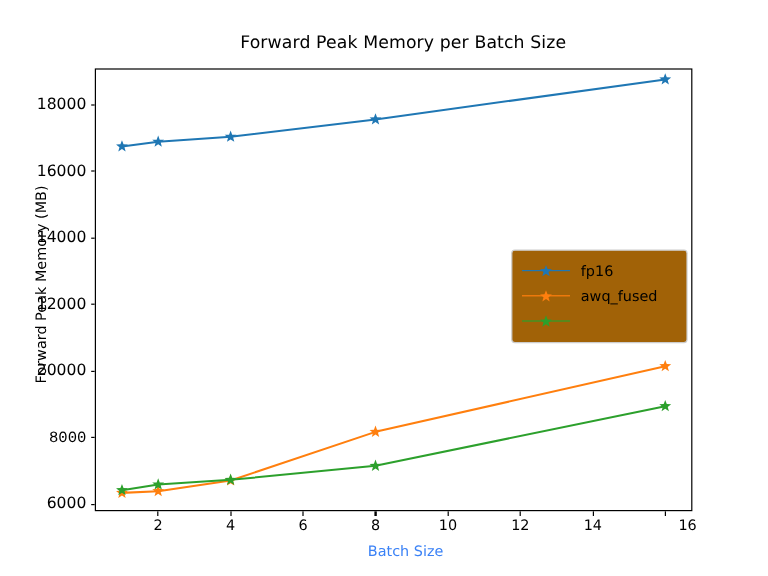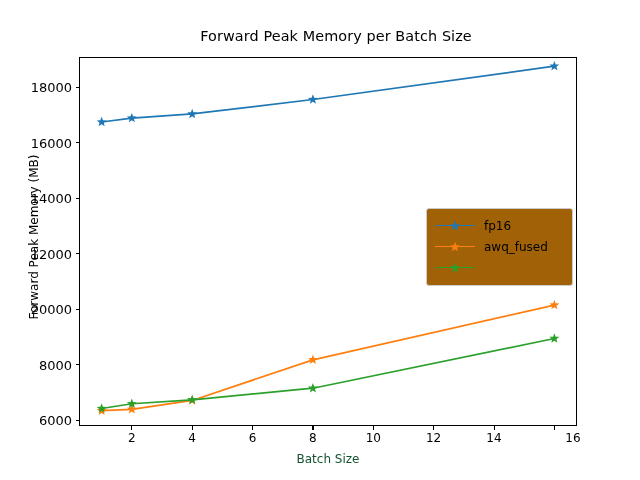--- a/index.html
+++ b/index.html
@@ -26,22 +26,22 @@
   .xtick-label{
     position:absolute;top:431px;text-align:center;width:40px;
     font-size:12px;color:#000;
   }
   .xtick-mark{position:absolute;top:426px;width:1.1px;height:3.6px;background:#000;}
   #ylabel{
     position:absolute;left:-96px;top:230px;width:260px;text-align:center;
     font-size:12px;color:#000;transform:rotate(-90deg);transform-origin:center center;
   }
   #xlabel{
-    position:absolute;left:79px;top:452px;width:498px;text-align:center;
-    font-size:12px;color:#14532d;
+    position:absolute;left:89px;top:452px;width:498px;text-align:center;
+    font-size:12px;color:#3b82f6;
   }
   #legend{
     position:absolute;left:426px;top:208px;width:147px;
     border:0.9px solid #cccccc;border-radius:3px;background:#a16207;
     padding:6px 8px 7px 8px;box-sizing:border-box;
   }
   .legend-row{display:flex;align-items:center;height:21px;}
   .legend-swatch{width:40px;height:14px;position:relative;flex:0 0 40px;}
   .legend-line{position:absolute;left:0;top:6.2px;width:40px;height:1.6px;}
   .legend-star{position:absolute;left:14px;top:1px;width:12px;height:12px;}
@@ -53,21 +53,21 @@
 <div id="figure">
 
   <div id="chart-title">Forward Peak Memory per Batch Size</div>
 
   <div id="ylabel">Forward Peak Memory (MB)</div>
   <div id="xlabel">Batch Size</div>
 
   <div id="yticks-layer">
       <div class="ytick-label" style="top: 420.443px;">6000</div>
       <div class="ytick-mark" style="top: 419.943px;"></div>
-      <div class="ytick-label" style="top: 364.87px;">8000</div>
+      <div class="ytick-label" style="top: 364.87px; font-family: Liberation Mono, monospace;">8000</div>
       <div class="ytick-mark" style="top: 364.37px;"></div>
       <div class="ytick-label" style="top: 309.298px;">20000</div>
       <div class="ytick-mark" style="top: 308.798px;"></div>
       <div class="ytick-label" style="top: 253.726px;">12000</div>
       <div class="ytick-mark" style="top: 253.226px;"></div>
       <div class="ytick-label" style="top: 198.154px;">14000</div>
       <div class="ytick-mark" style="top: 197.654px;"></div>
       <div class="ytick-label" style="top: 142.581px;">16000</div>
       <div class="ytick-mark" style="top: 142.081px;"></div>
       <div class="ytick-label" style="top: 87.009px;">18000</div>

